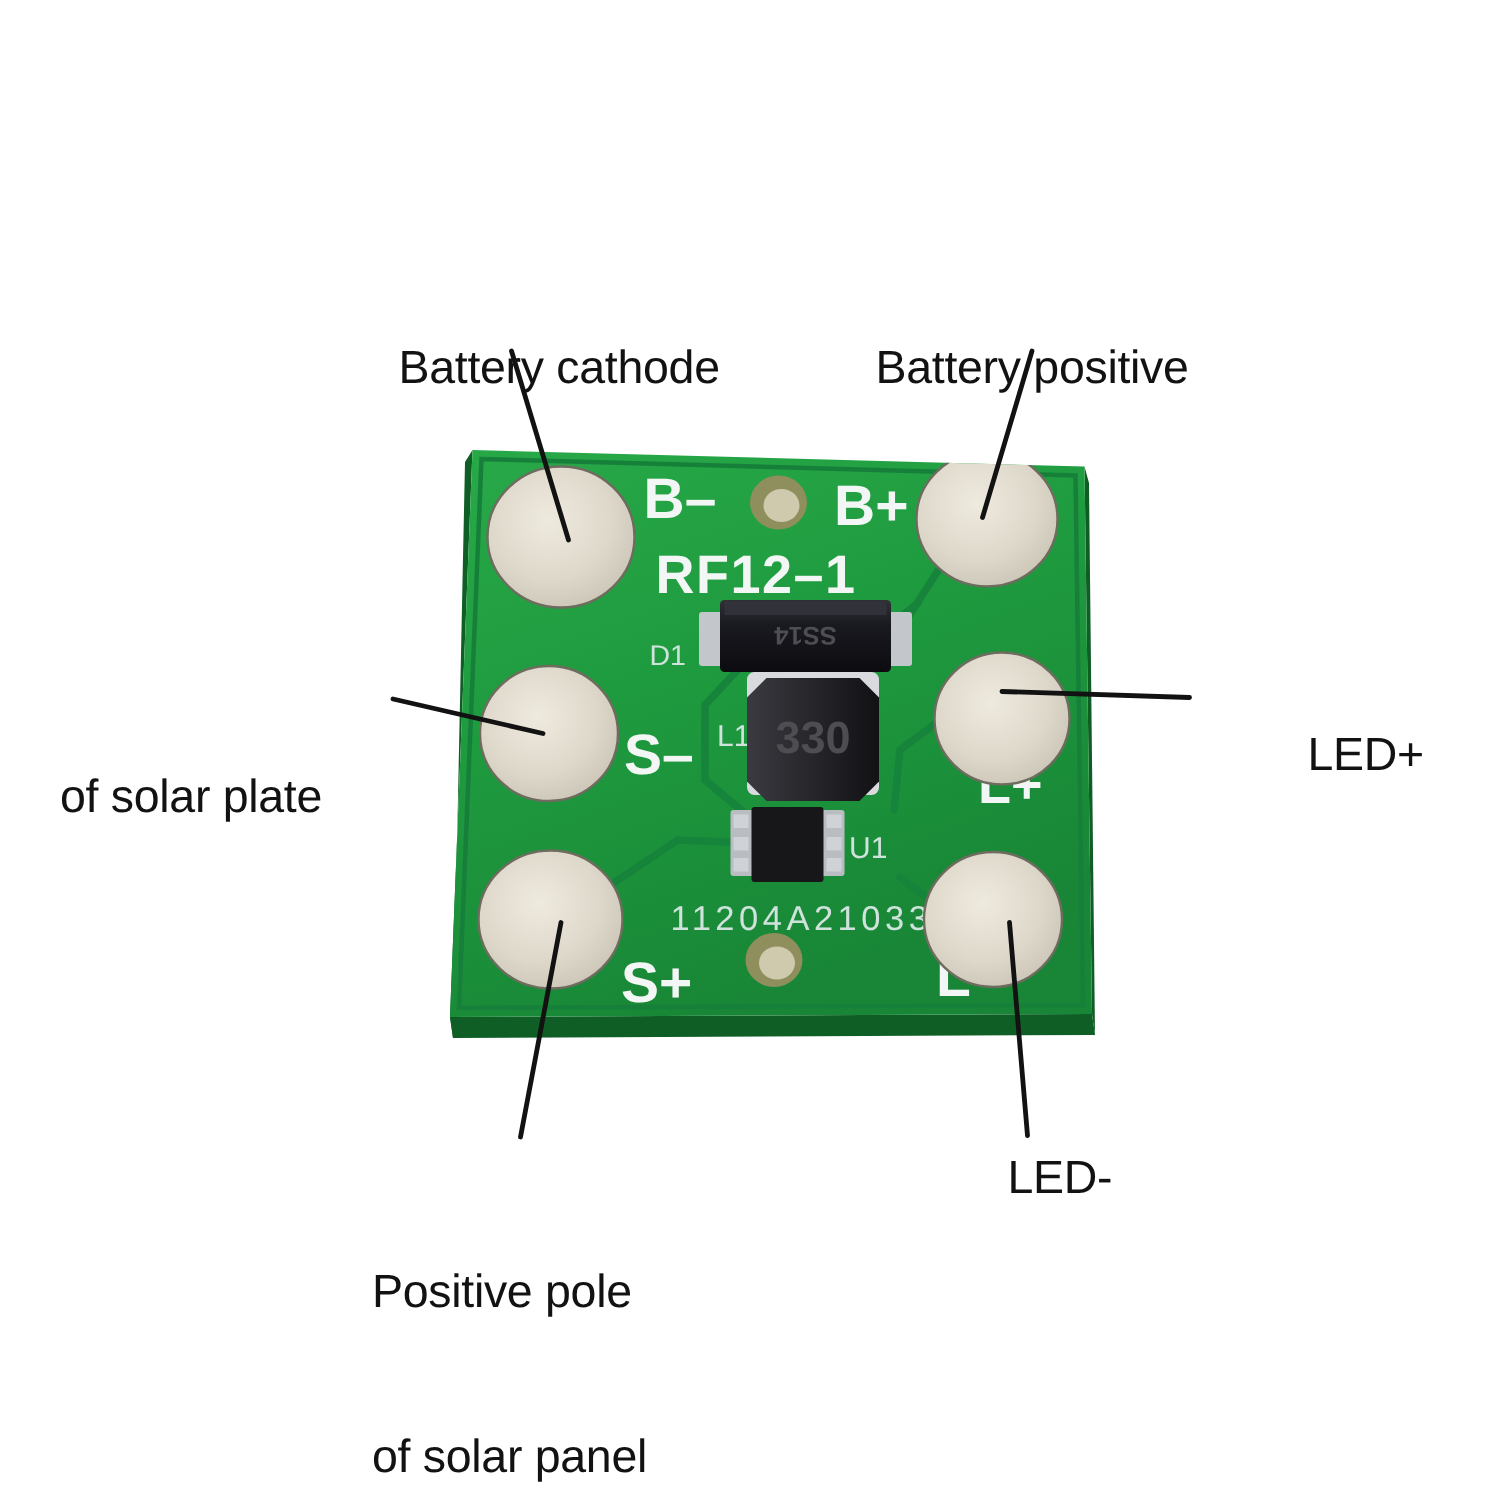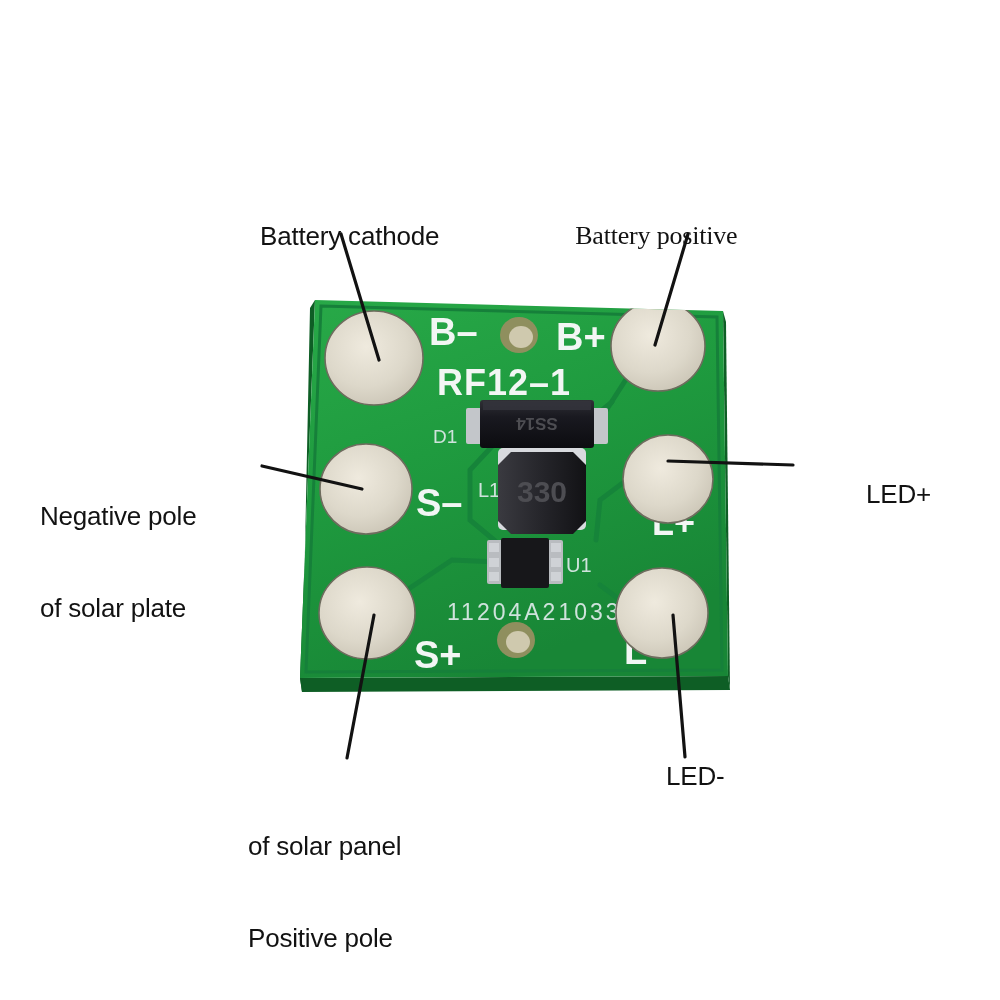--- a/index.html
+++ b/index.html
@@ -17,28 +17,28 @@
     height: 1000px;
     background: #ffffff;
     overflow: hidden;
   }
 
   
   .callout {
     position: absolute;
     color: #121212;
     font-family: "Liberation Sans", sans-serif;
-    font-size: 26px;
+    font-size: 31px;
     line-height: 1.18;
     font-weight: 400;
     letter-spacing: -0.2px;
     white-space: pre;
   }
   .callout.c-battery-cathode { left: 232px; top: 190px; }
-  .callout.c-battery-positive { left: 550px; top: 190px; font-family: Liberation Serif, serif; }
+  .callout.c-battery-positive { left: 550px; top: 190px; }
   .callout.c-solar-neg  { left: 40px;  top: 440px; }
   .callout.c-led-plus   { left: 838px; top: 448px; }
   .callout.c-solar-pos  { left: 248px; top: 770px; }
   .callout.c-led-minus  { left: 638px; top: 730px; }
 
   
   #leaders, #boardsvg {
     position: absolute;
     left: 0; top: 0;
     width: 1000px;
@@ -179,30 +179,29 @@
 
   <div class="callout c-battery-cathode">
     <span>Battery cathode</span>
   </div>
 
   <div class="callout c-battery-positive">
     <span>Battery positive</span>
   </div>
 
   <div class="callout c-solar-neg">
-    <div>Negative pole</div>
     <div>of solar plate</div>
   </div>
 
   <div class="callout c-led-plus">
     <span>LED+</span>
   </div>
 
   <div class="callout c-solar-pos">
+    <div>Positive pole</div>
     <div>of solar panel</div>
-    <div>Positive pole</div>
   </div>
 
   <div class="callout c-led-minus">
     <span>LED-</span>
   </div>
 
 </div>
 
 </body></html>

